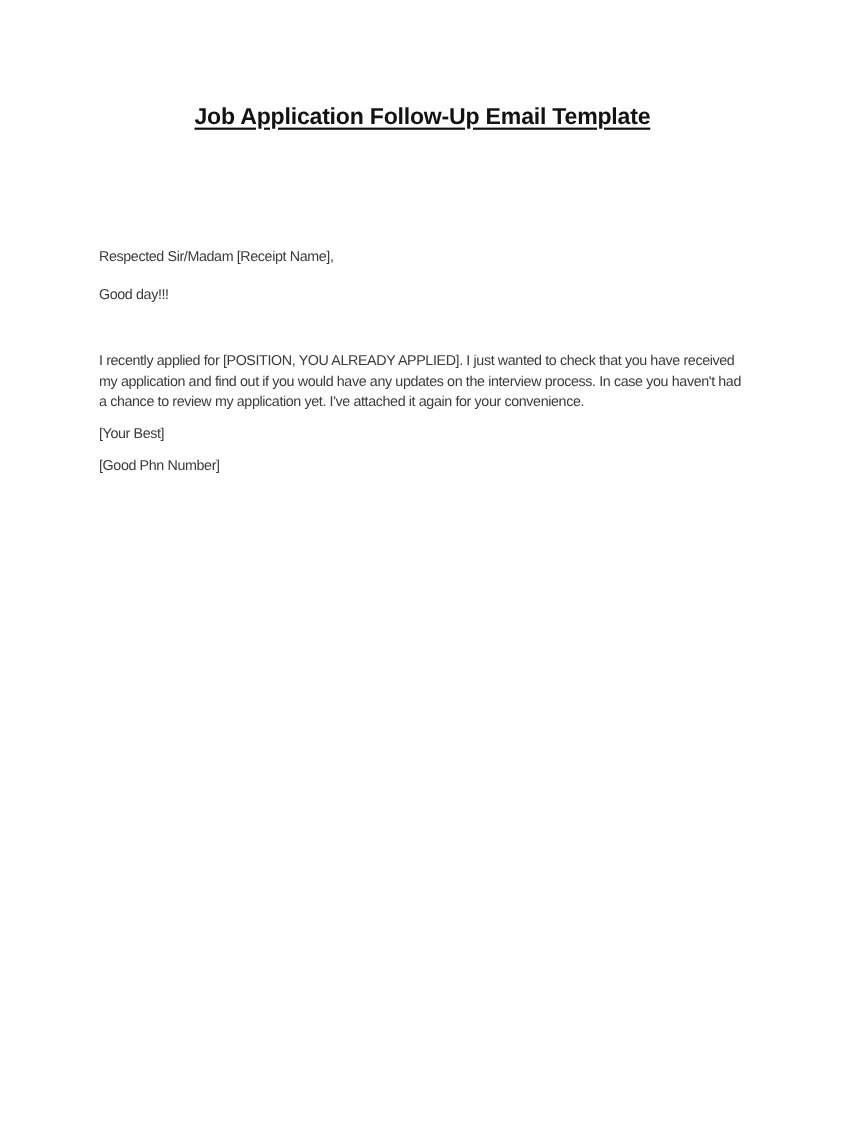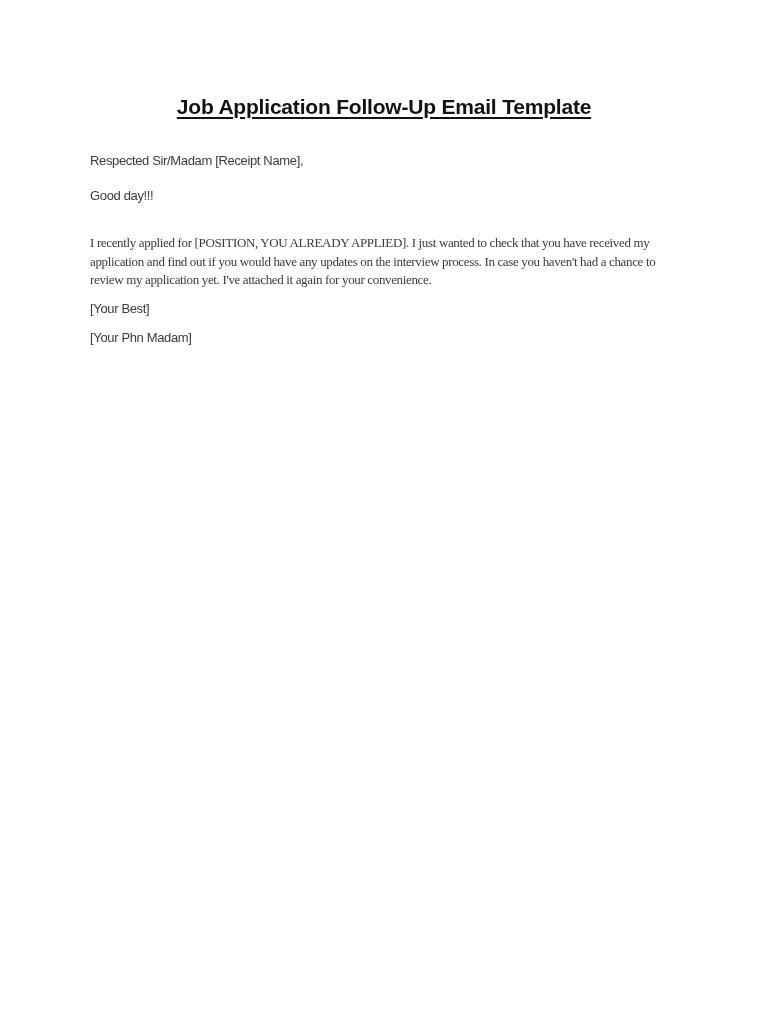--- a/index.html
+++ b/index.html
@@ -38,23 +38,23 @@
     margin-left: 90px;
     width: 590px;
     color: #3b3b3b;
     font-size: 13px;
     letter-spacing: -0.35px;
   }
   .content p {
     margin: 0 0 10.5px 0;
     line-height: 18.5px;
   }
-  p.salutation  { margin-top: 32px; }
+  p.salutation  { margin-top: 104px; }
   p.greeting    { margin-top: 16px; }
-  p.body-para   { margin-top: 29px; font-family: Liberation Serif, serif; }
+  p.body-para   { margin-top: 42px; }
 </style>
 </head>
 <body>
 
 <div class="page">
 
   <h1 class="doc-title">
     <span class="underlined">Job Application Follow-Up Email Template</span>
   </h1>
 
@@ -62,18 +62,18 @@
 
     <p class="salutation">Respected Sir/Madam [Receipt Name],</p>
 
     <p class="greeting">Good day!!!</p>
 
     <p class="body-para">I recently applied for [POSITION, YOU ALREADY APPLIED]. I just wanted to check that you have received my application and find out if you would have any updates on the interview process. In case you haven't had a chance to review my application yet. I've attached it again for your convenience.</p>
 
 
     <p class="signature-name">[Your Best]</p>
 
-    <p class="signature-phone">[Your Phn Madam]</p>
+    <p class="signature-phone">[Good Phn Number]</p>
 
 
   </div>
 
 </div>
 
 </body></html>

